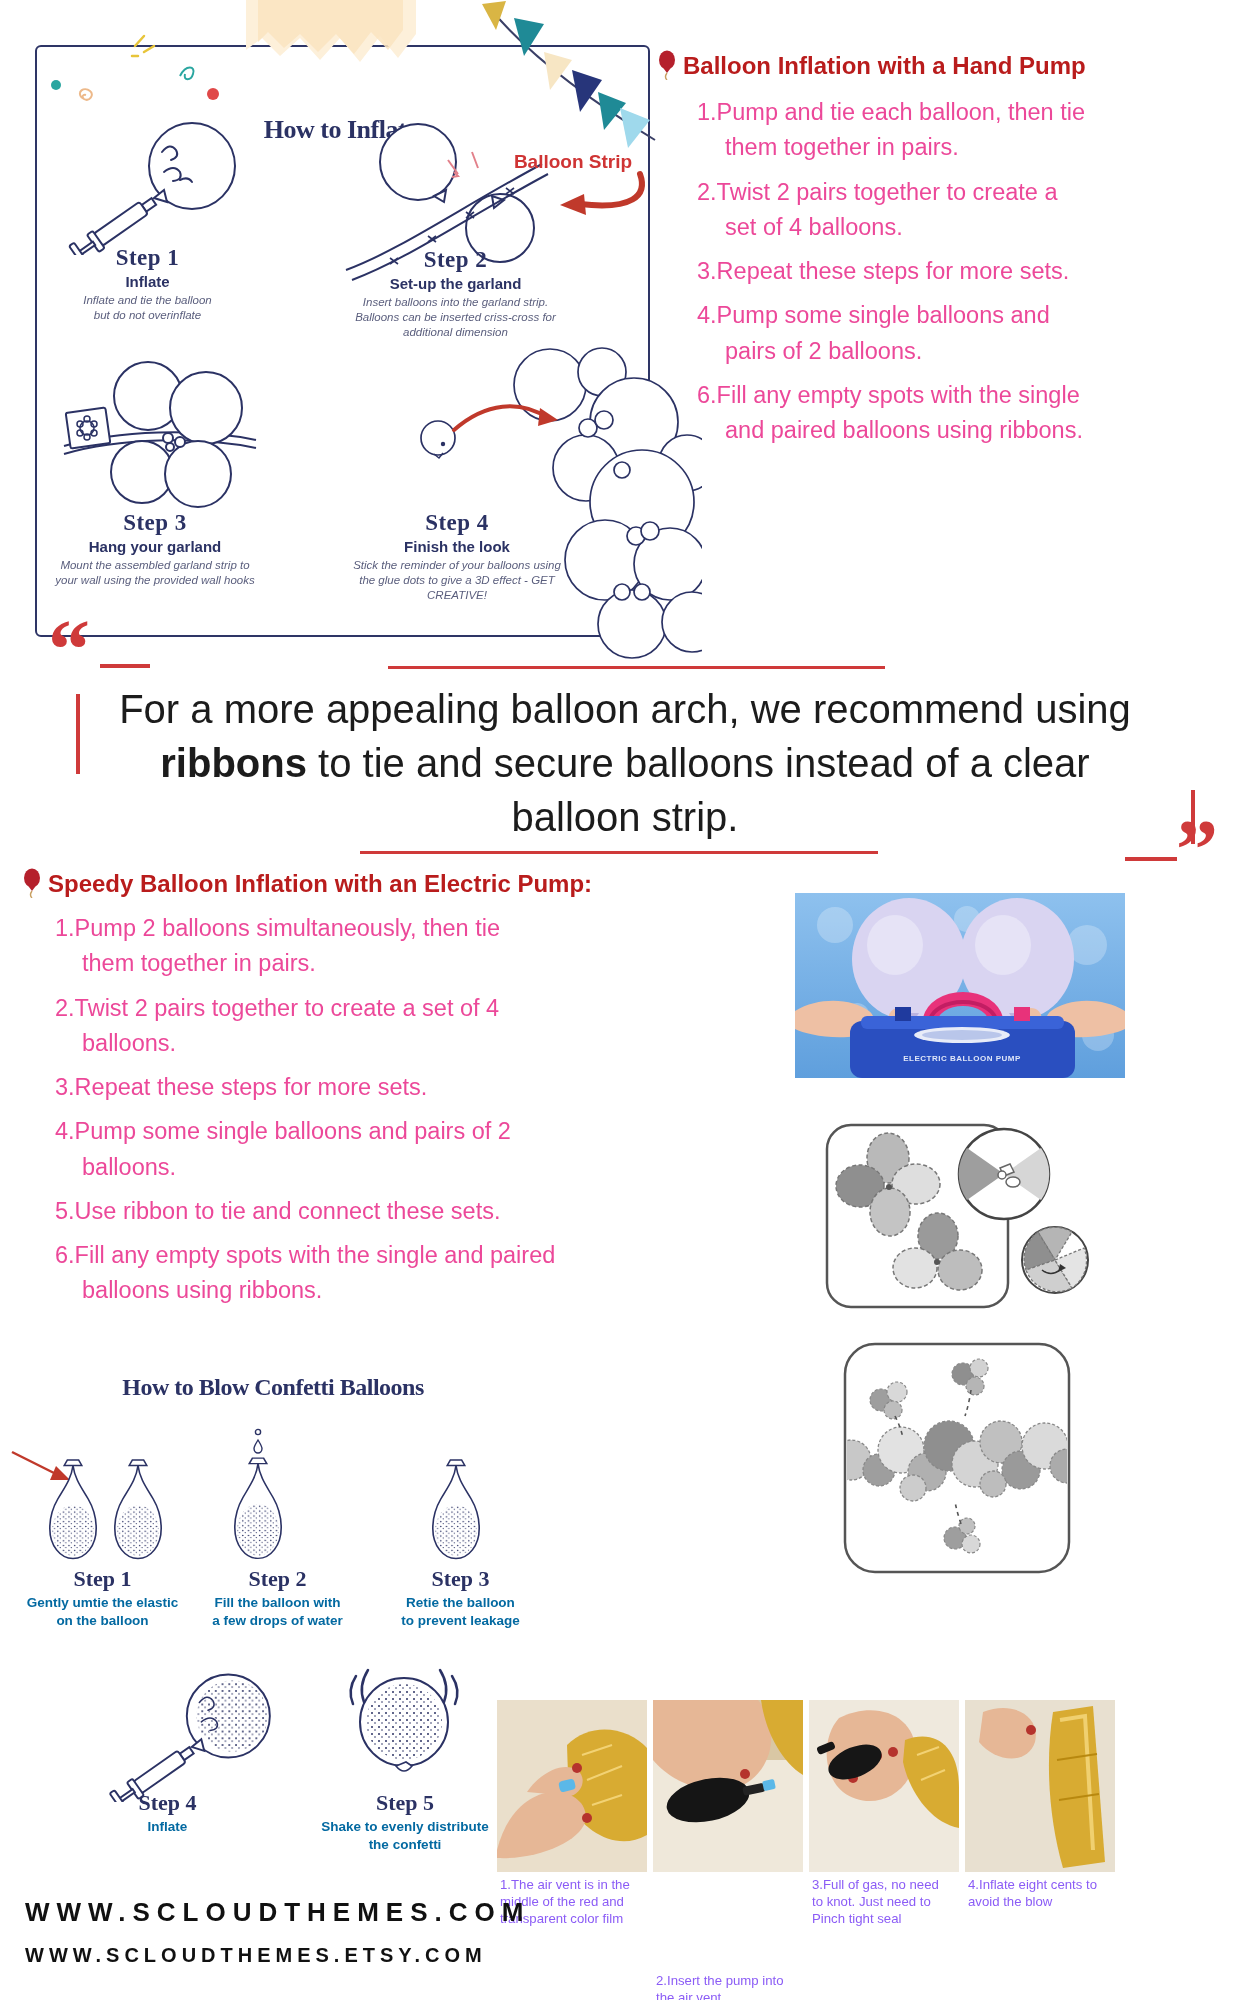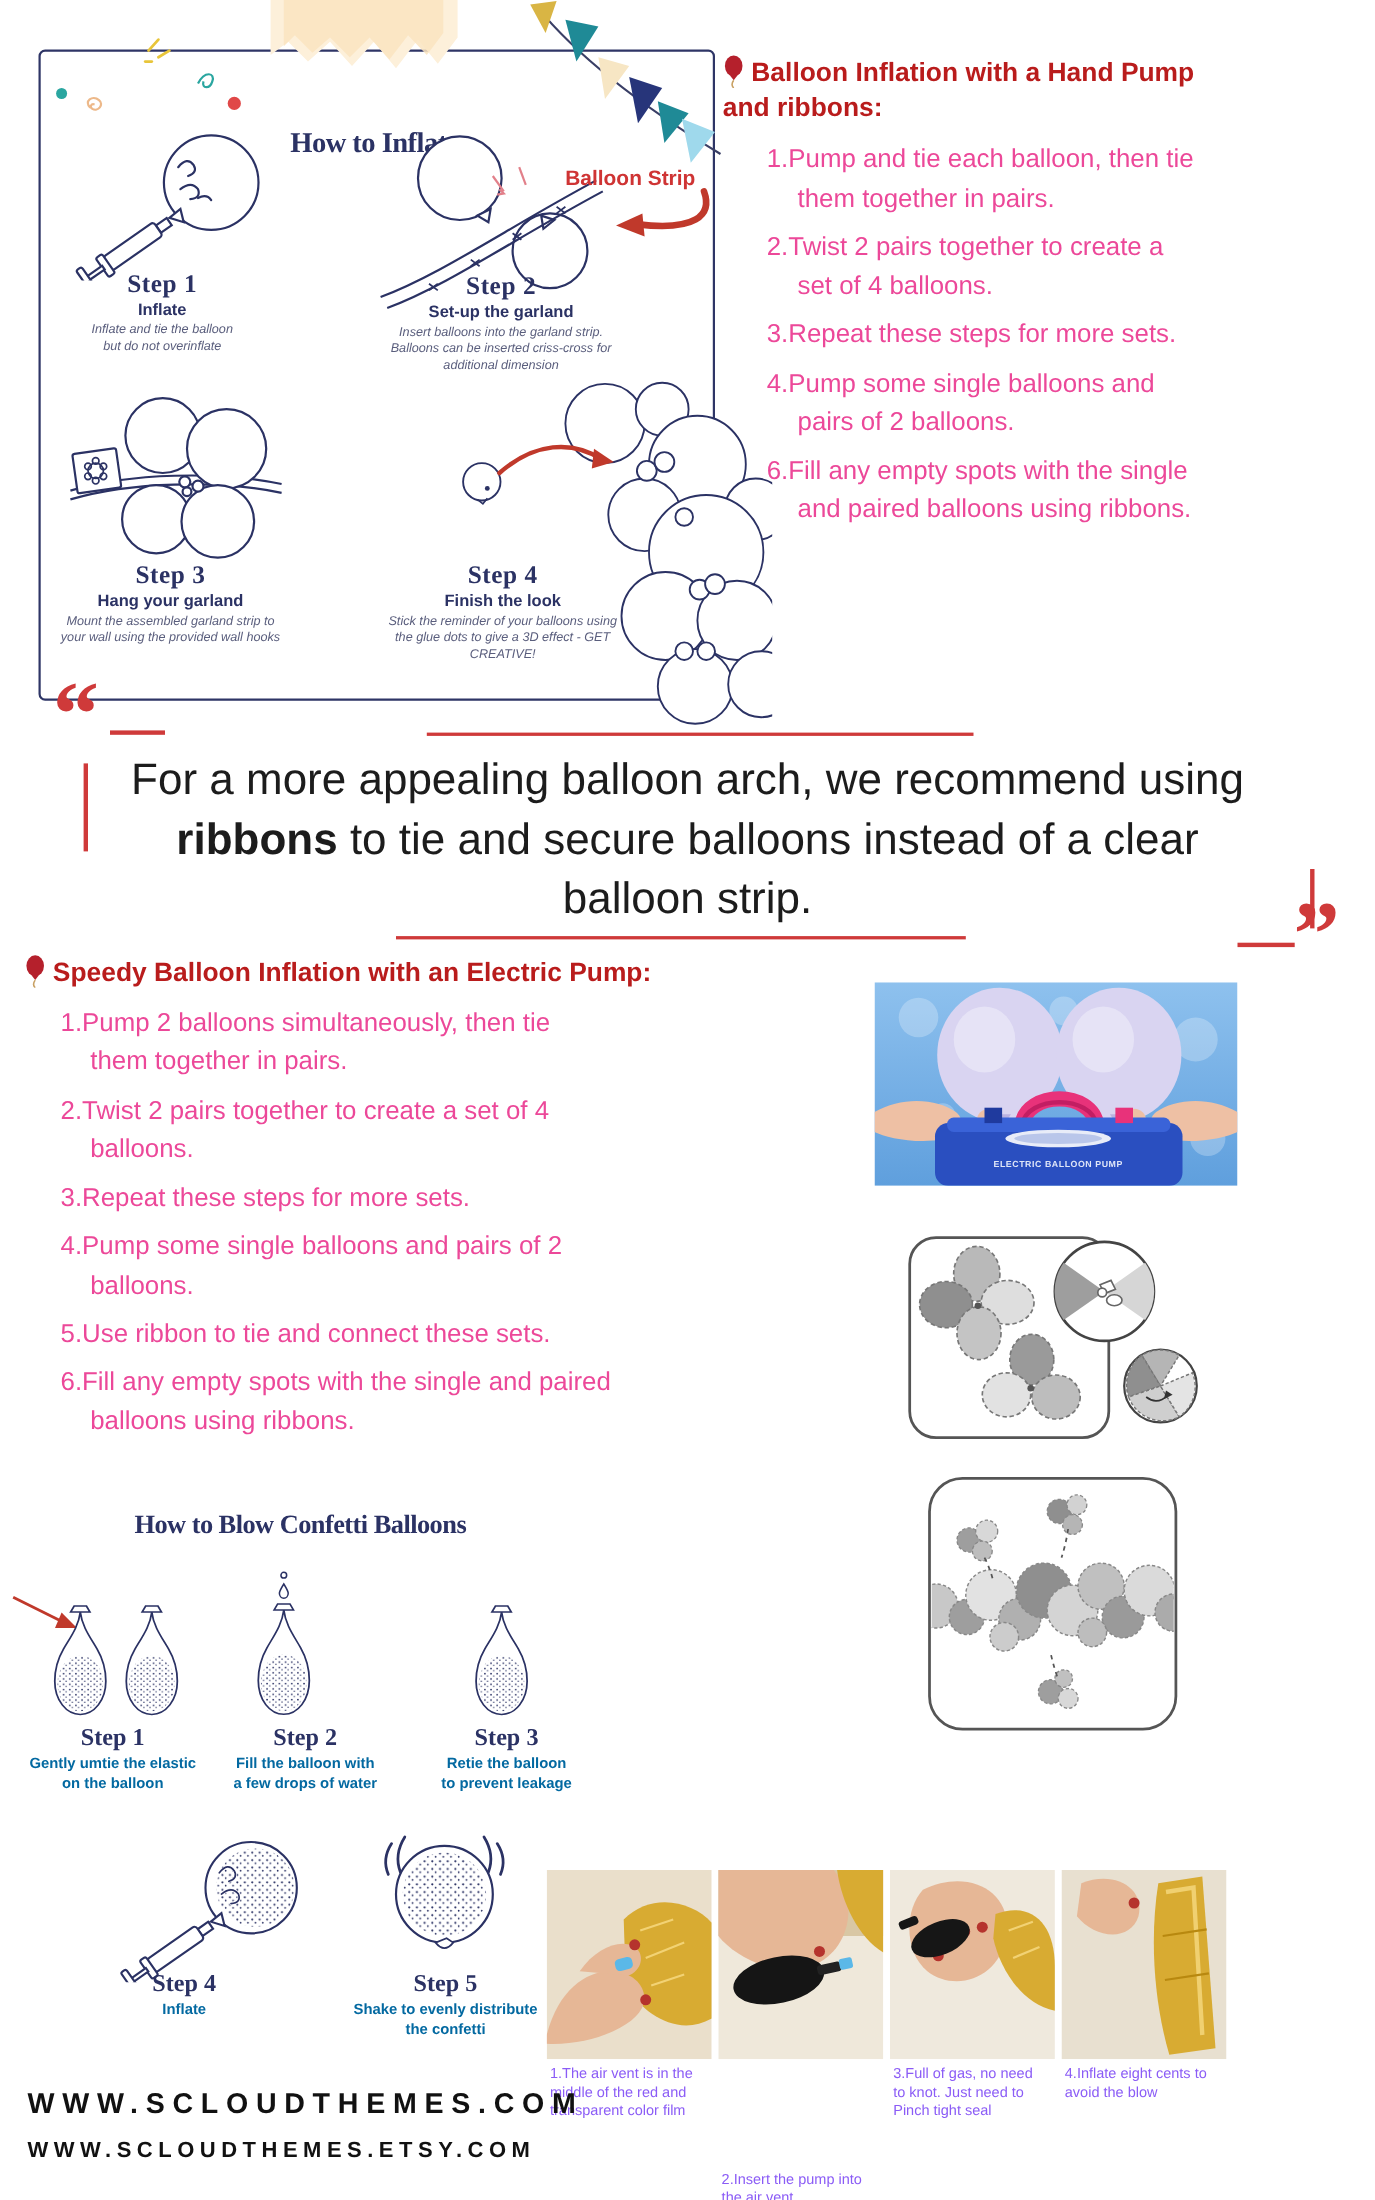--- a/index.html
+++ b/index.html
@@ -208,21 +208,20 @@
 the glue dots to give a 3D effect - GET CREATIVE!</div>
   </div>
 
   <div class="abs" style="left:657px;top:50px;width:545px">
     <div class="section-head">
       <svg class="balloon-ic" width="20" height="30" viewBox="0 0 20 30">
         <ellipse cx="10" cy="10" rx="8" ry="9.5" fill="#b5202c"></ellipse>
         <polygon points="7,19 13,19 10,23" fill="#b5202c"></polygon>
         <path d="M10,23 q-3,4 0,7" fill="none" stroke="#c8a062" stroke-width="1.4"></path>
       </svg><span>Balloon Inflation with a Hand Pump</span>
-      <div>and ribbons:</div>
     </div>
     <div class="blist hand" style="margin-top:14px">
       <div class="item"><span>1.</span><span>Pump and tie each balloon, then tie
 them together in pairs.</span></div>
       <div class="item"><span>2.</span><span>Twist 2 pairs together to create a
 set of 4 balloons.</span></div>
       <div class="item"><span>3.</span><span>Repeat these steps for more sets.</span></div>
       <div class="item"><span>4.</span><span>Pump some single balloons and
 pairs of 2 balloons.</span></div>
       <div class="item"><span>6.</span><span>Fill any empty spots with the single

